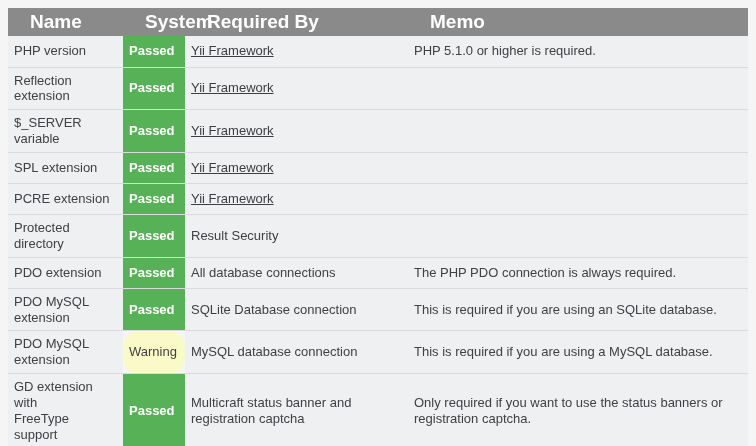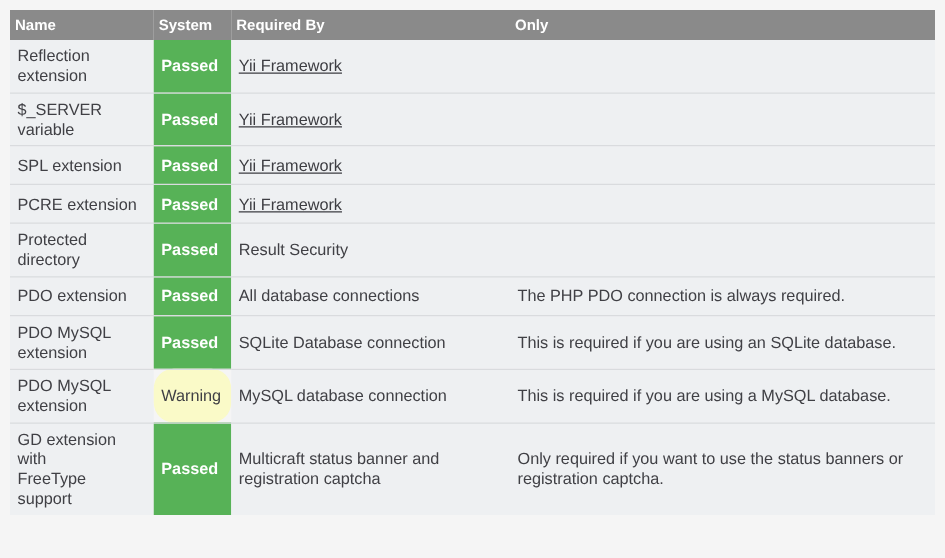--- a/index.html
+++ b/index.html
@@ -17,24 +17,24 @@
   }
   table.req-table {
     width: 740px;
     border-collapse: collapse;
     table-layout: fixed;
   }
   table.req-table th {
     background: #8a8a8a;
     color: #ffffff;
     font-weight: bold;
-    font-size: 12px;
+    font-size: 19px;
     text-align: left;
     height: 24px;
-    padding: 3px 4px;
+    padding: 3px 22px;
     vertical-align: middle;
   }
   table.req-table td {
     vertical-align: middle;
     padding: 5px 6px;
     line-height: 1.22;
     background: #eef0f2;
   }
   table.req-table tbody tr + tr td {
     border-top: 1px solid #d9dbde;
@@ -70,24 +70,30 @@
       <col style="width:115px">
       <col style="width:62px">
       <col style="width:223px">
       <col style="width:340px">
     </colgroup>
     <thead>
       <tr>
         <th>Name</th>
         <th>System</th>
         <th>Required By</th>
-        <th>Only</th>
+        <th>Memo</th>
       </tr>
     </thead>
     <tbody>
+      <tr class="r-s">
+        <td class="name-cell">PHP version</td>
+        <td class="result-cell passed">Passed</td>
+        <td><a class="req-link">Yii Framework</a></td>
+        <td>PHP 5.1.0 or higher is required.</td>
+      </tr>
       <tr class="r-m">
         <td class="name-cell">Reflection extension</td>
         <td class="result-cell passed">Passed</td>
         <td><a class="req-link">Yii Framework</a></td>
         <td></td>
       </tr>
       <tr class="r-m">
         <td class="name-cell">$_SERVER variable</td>
         <td class="result-cell passed">Passed</td>
         <td><a class="req-link">Yii Framework</a></td>

